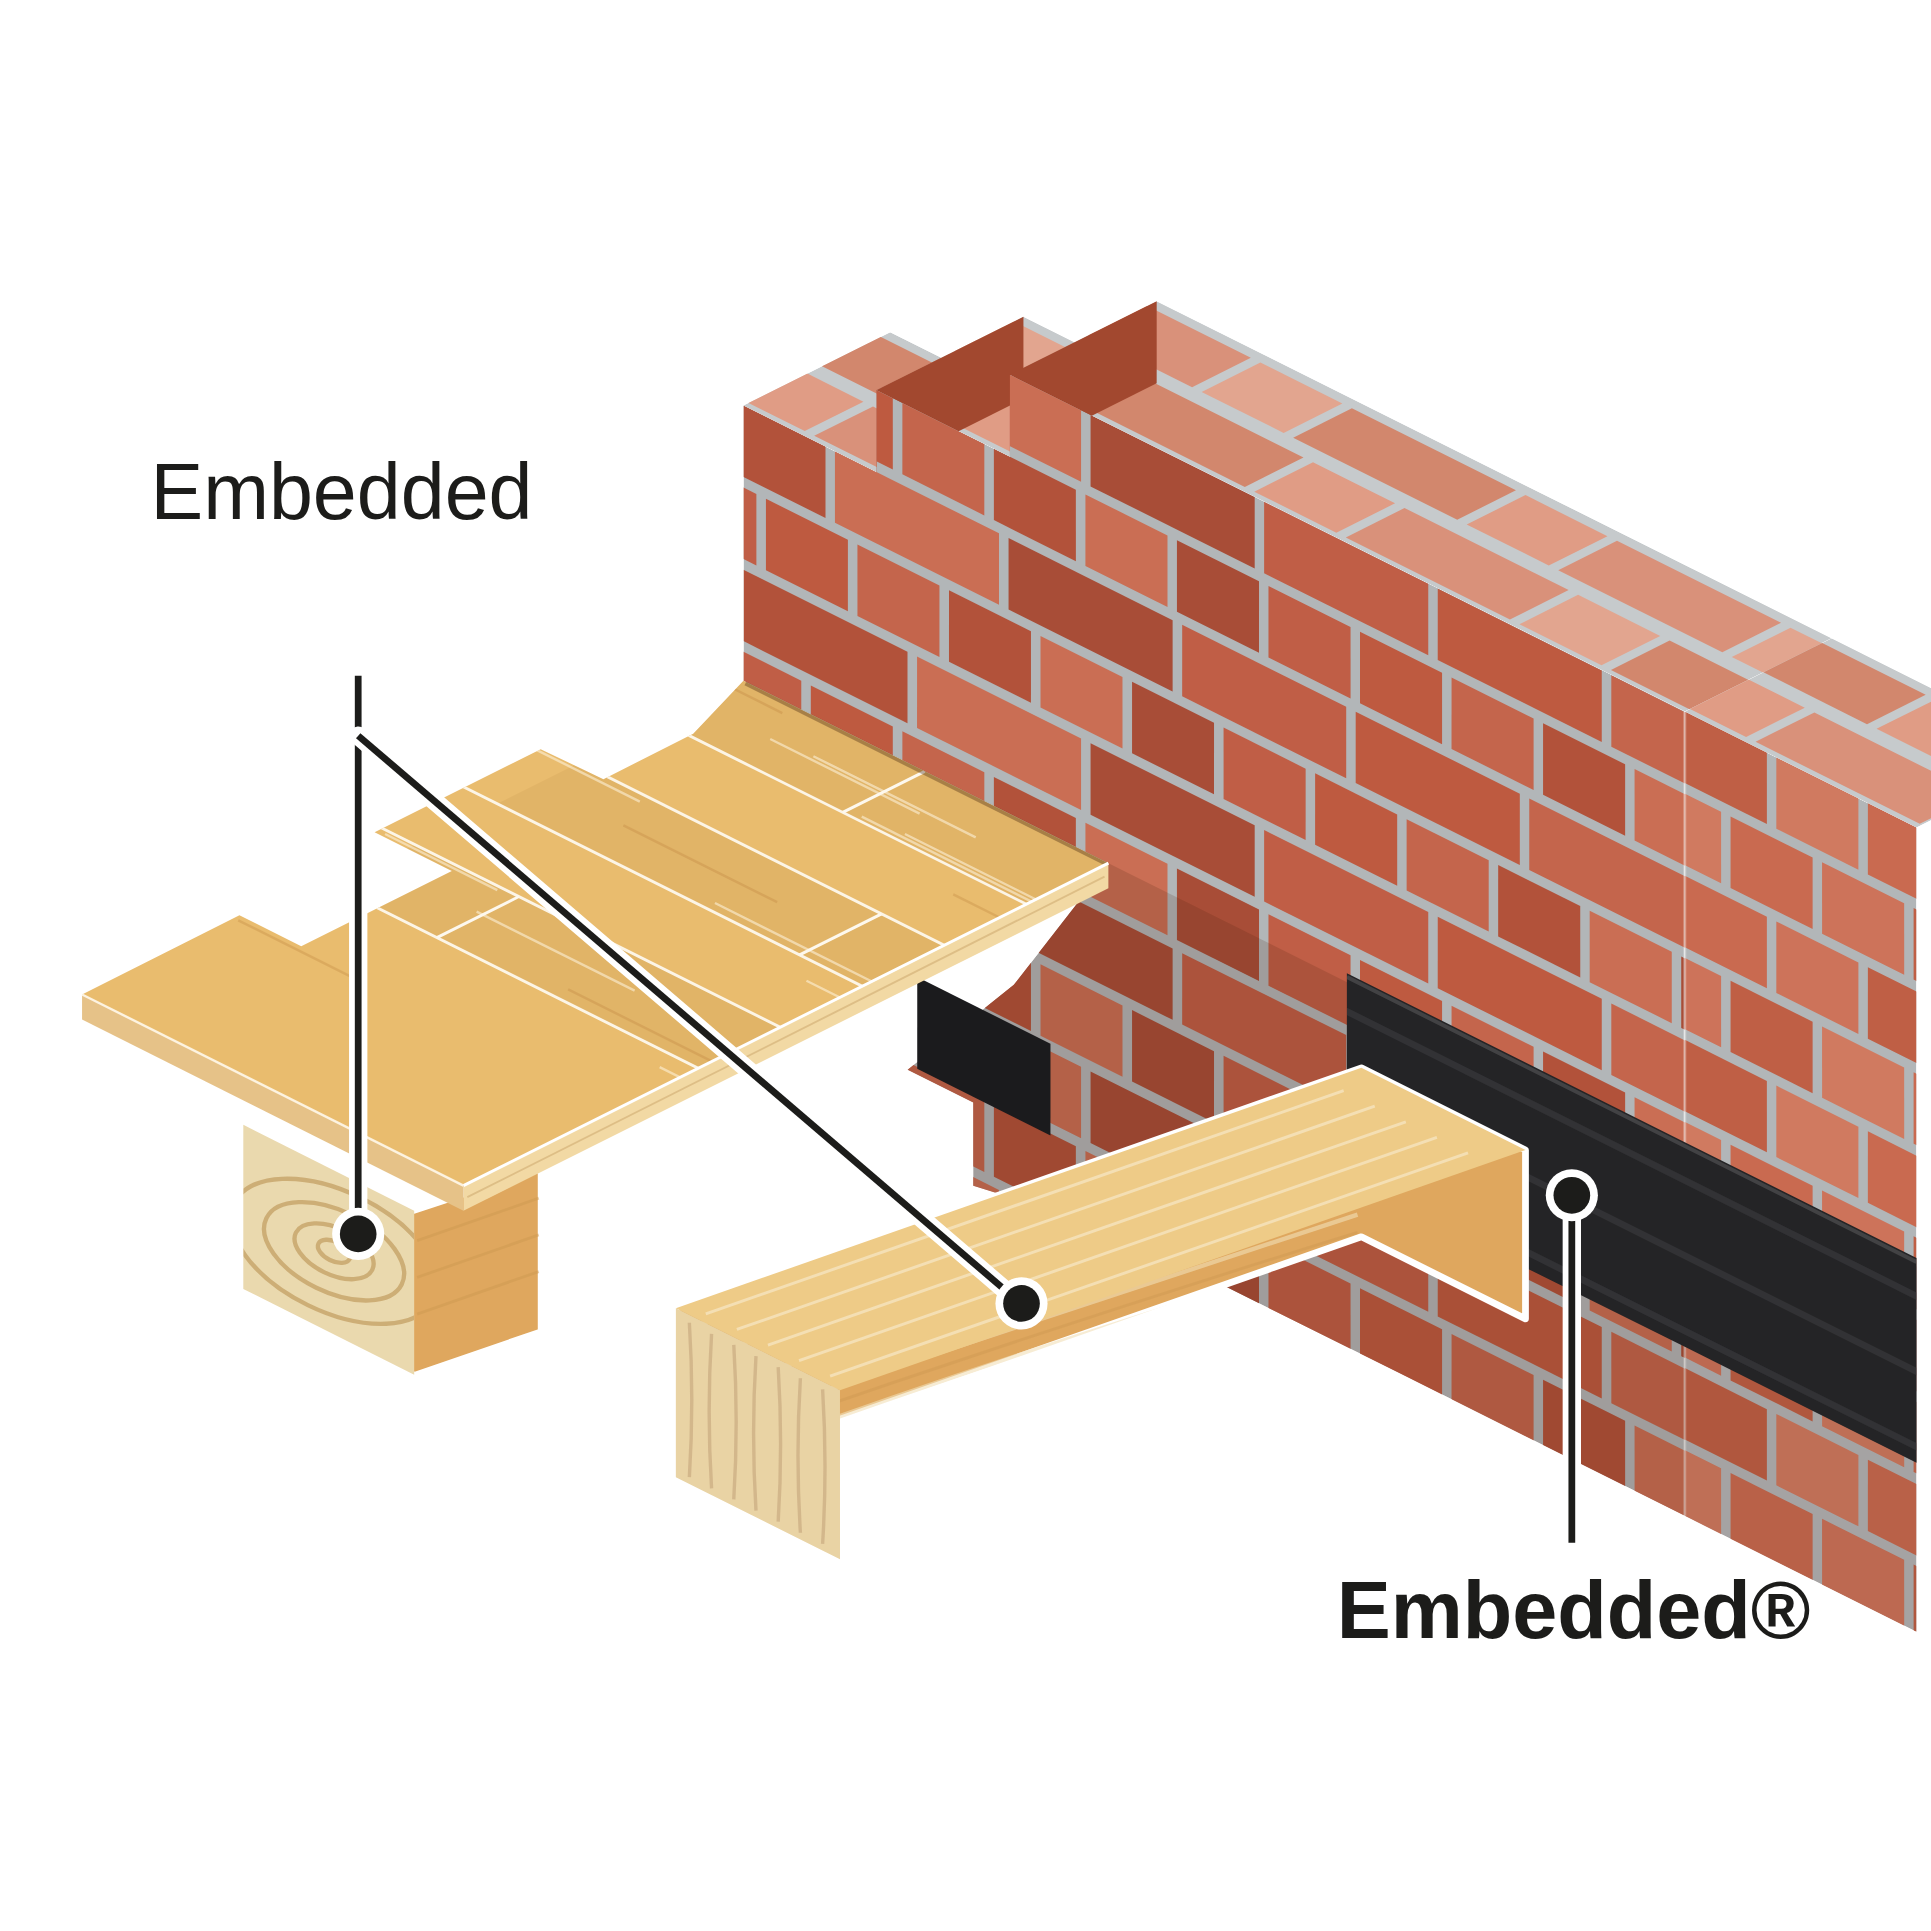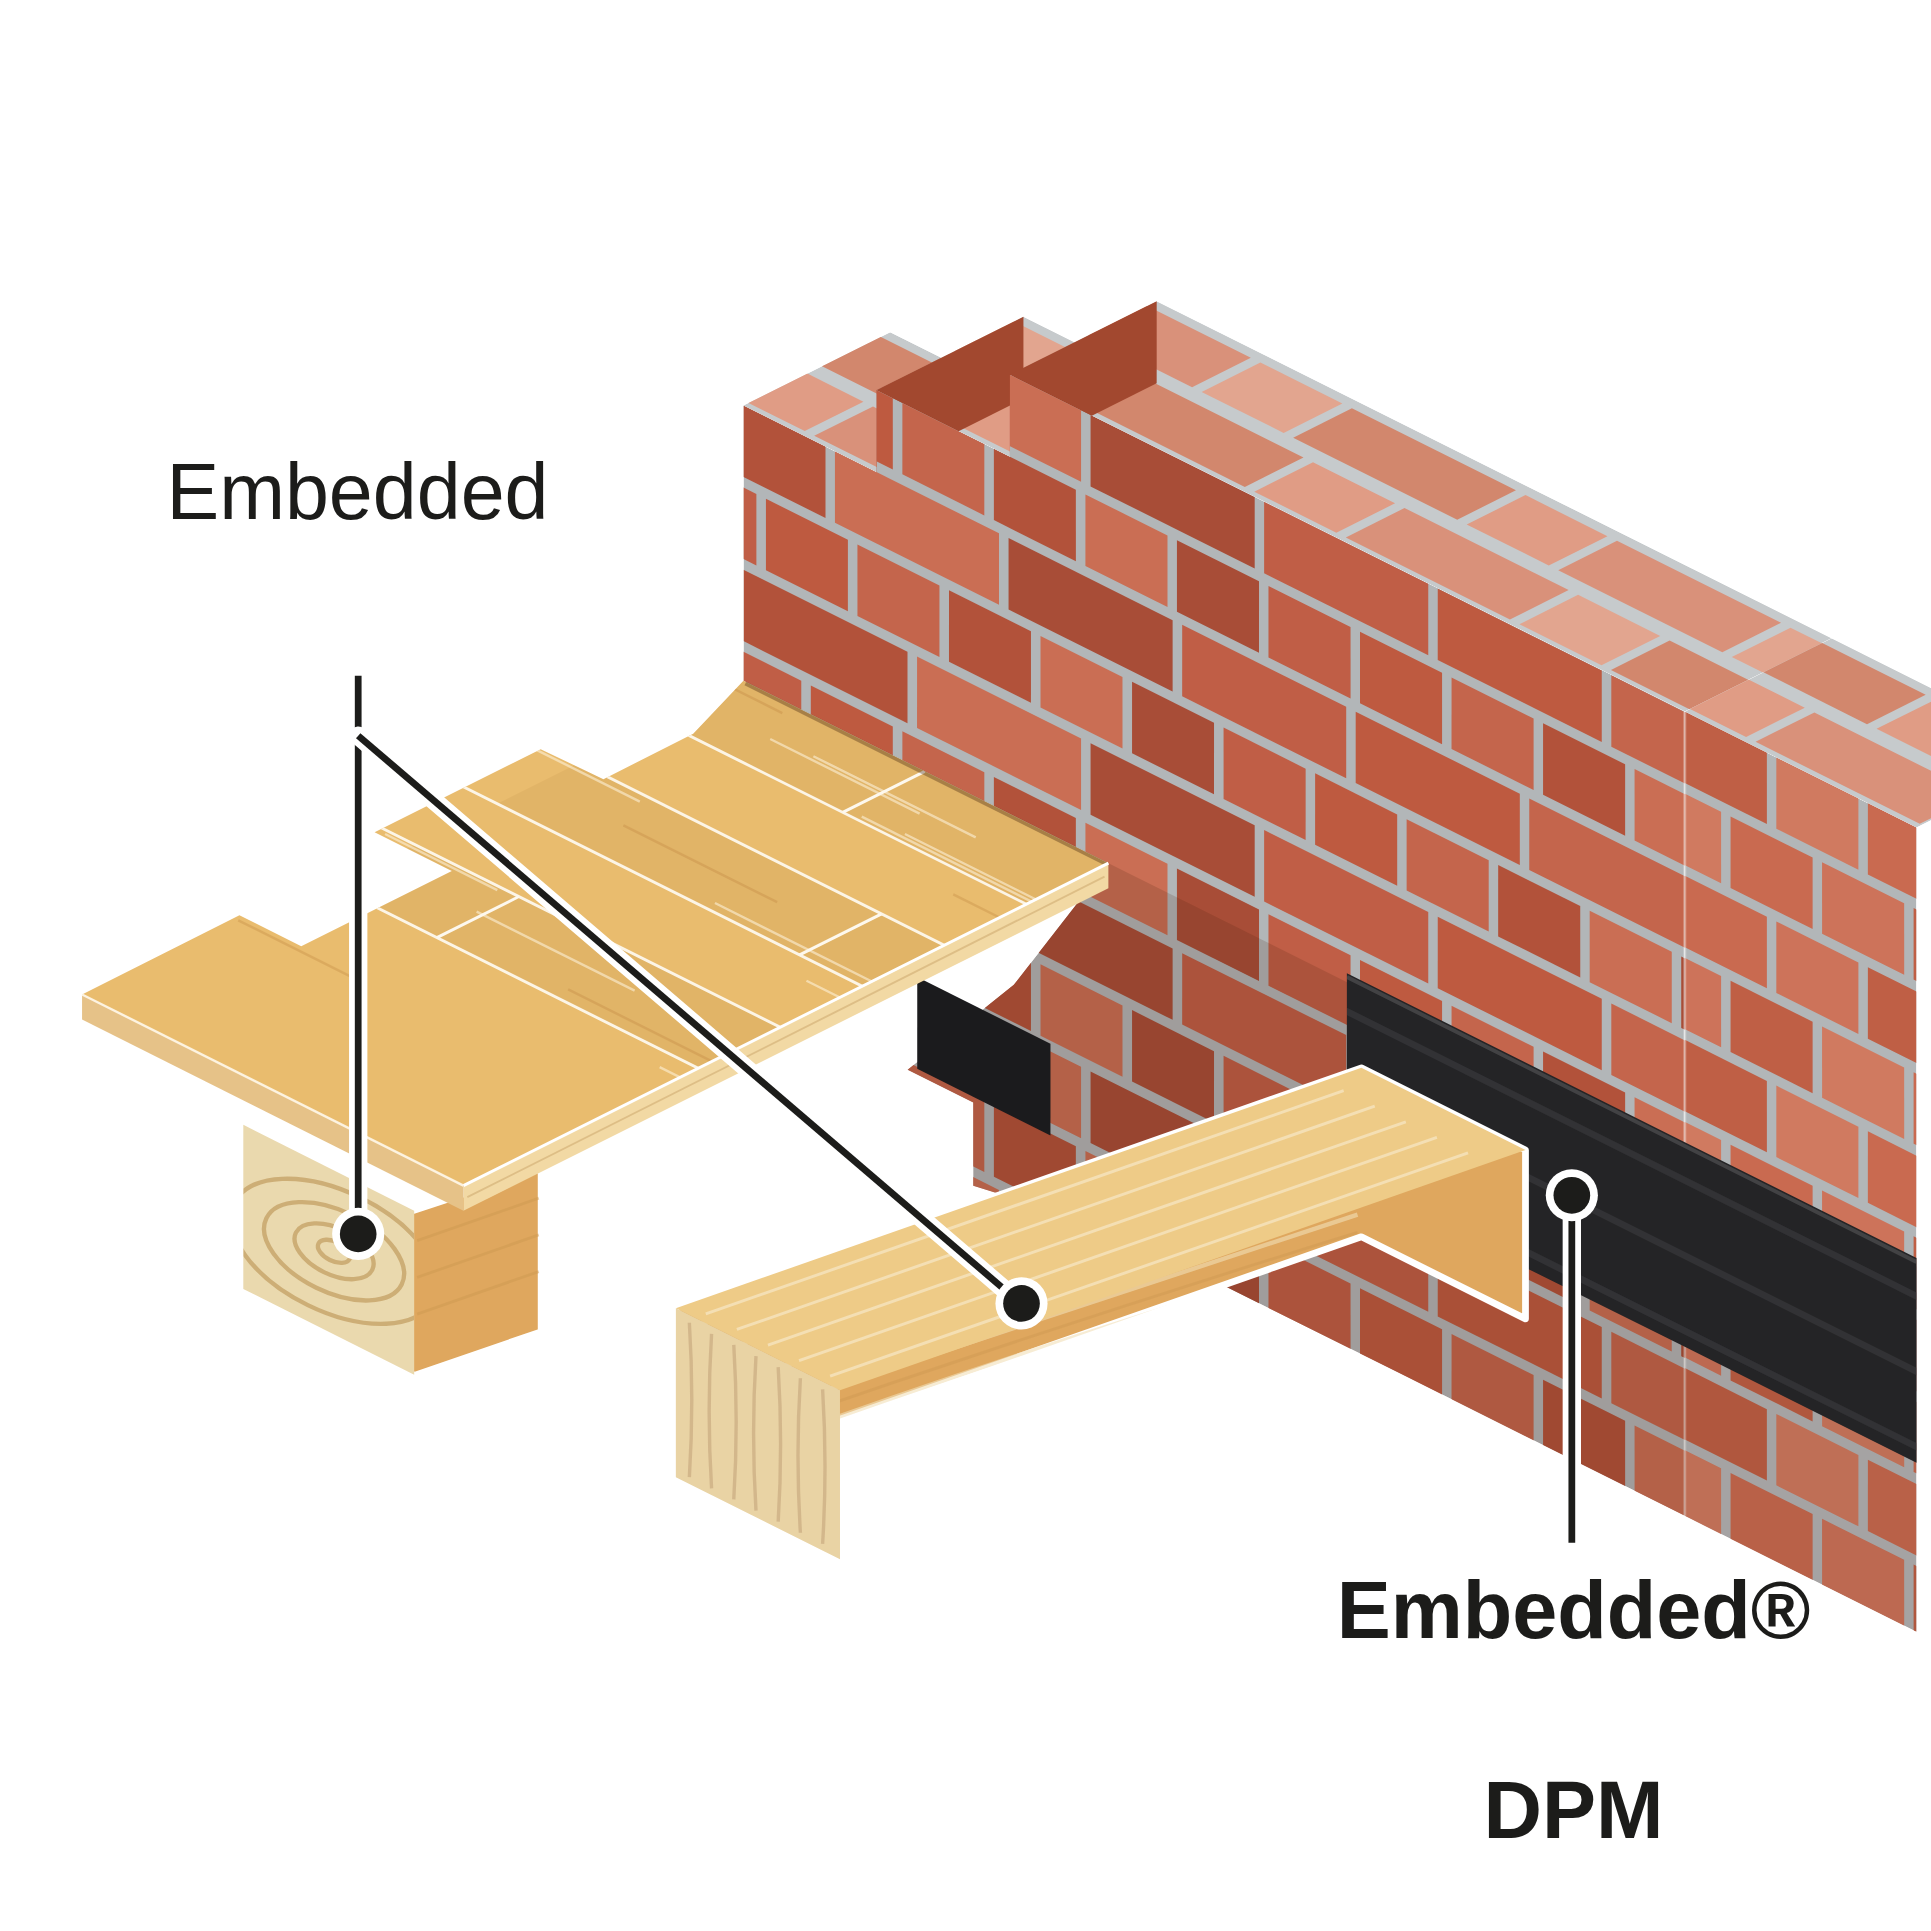--- a/index.html
+++ b/index.html
@@ -1,20 +1,20 @@
 <!DOCTYPE html>
 <html><head>
 <meta charset="utf-8">
 <style>
   html,body{margin:0;padding:0;background:#ffffff;}
   .stage{position:relative;width:1931px;height:1931px;background:#fff;overflow:hidden;
          font-family:"Liberation Sans", sans-serif;}
   .stage svg{position:absolute;left:0;top:0;}
   .lbl{position:absolute;color:#1c1c1a;text-align:center;line-height:100px;}
-  .lbl-joists{left:68px;top:442px;width:579px;font-size:79px;font-weight:400;}
+  .lbl-joists{left:52px;top:442px;width:579px;font-size:79px;font-weight:400;}
   .lbl-dpm{left:1134px;top:1560px;width:879px;font-size:81px;font-weight:700;}
 </style>
 </head>
 <body>
 
 <div class="stage">
 
   <svg id="scene" viewBox="0 0 2000 2000" width="1931" height="1931">
       <defs>
         <clipPath id="clipMain">
@@ -454,17 +454,16 @@
       </g>
     </svg>
 
   <div class="lbl lbl-joists">
     <span>Embedded</span><br>
   </div>
 
   <div class="lbl lbl-dpm">
     <span>Embedded®</span><br>
     <br>
-    <span>DPM</span>
   </div>
 
 </div>
 
 
 </body></html>

